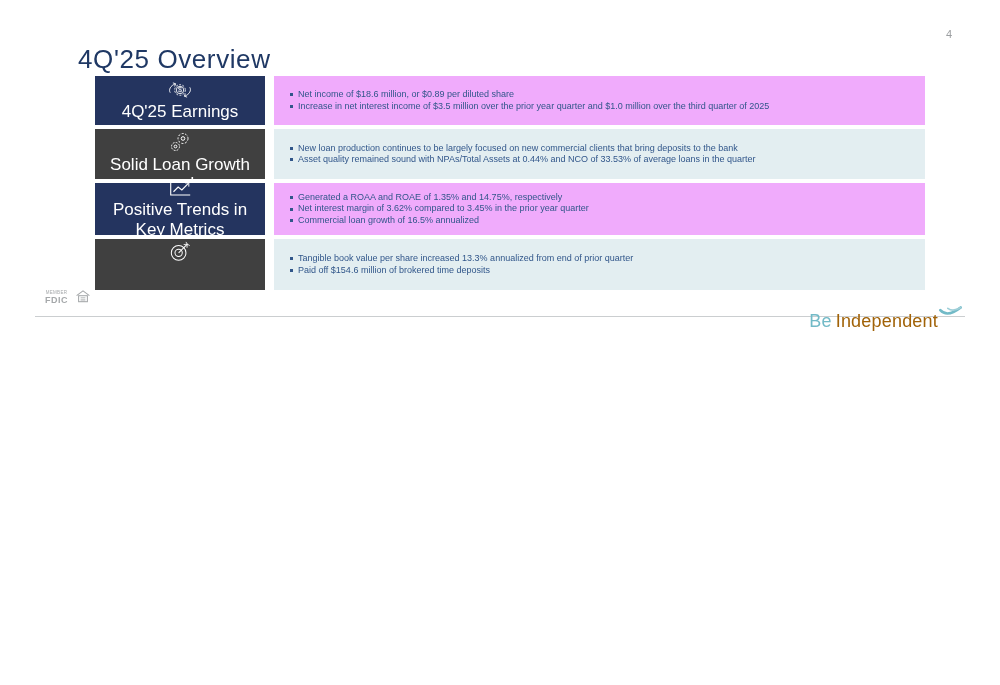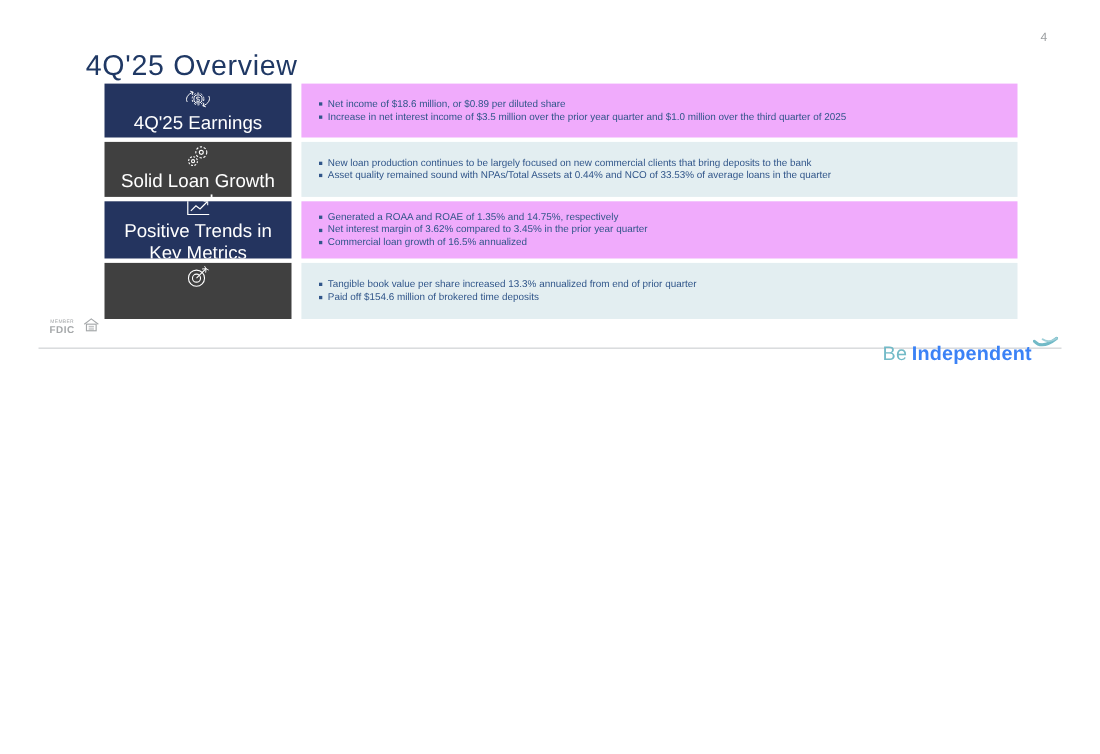--- a/index.html
+++ b/index.html
@@ -43,21 +43,21 @@
 
   .compliance-logos { position:absolute; left:45px; top:289px; display:flex;
     align-items:center; gap:7px; color:#a5a8aa; }
   .member-fdic { display:flex; flex-direction:column; align-items:center; line-height:1; }
   .member-word { font-size:4.5px; letter-spacing:0.3px; text-transform:uppercase; }
   .fdic-word { font-size:9px; font-weight:bold; letter-spacing:0.5px; }
 
   .brand-tagline { position:absolute; right:38px; top:287px; display:flex;
     font-size:18px; letter-spacing:0.2px;margin-top:24px; }
   .tagline-be { color:#72bac7; font-weight:500; margin-right:4px; }
-  .tagline-independent { color:#3b82f6; font-weight:bold; }
+  .tagline-independent { color:#a16207; font-weight:normal; }
   .bird { margin-left:1px; margin-top:-6px; line-height:0; }
 </style>
 </head>
 <body>
 
 <div class="slide">
 
   <div class="page-number">4</div>
 
   <h1 class="title">4Q'25 Overview</h1>

